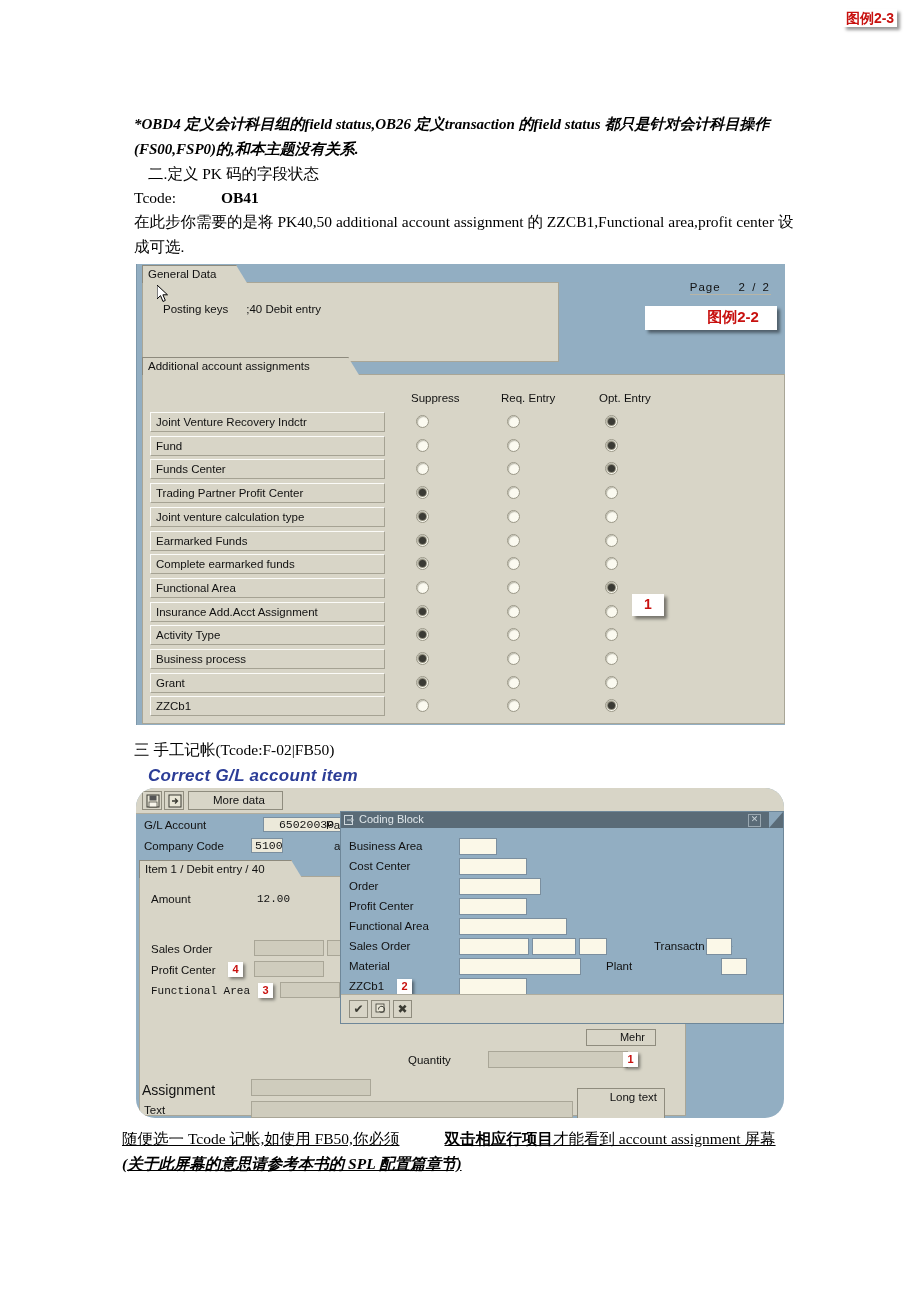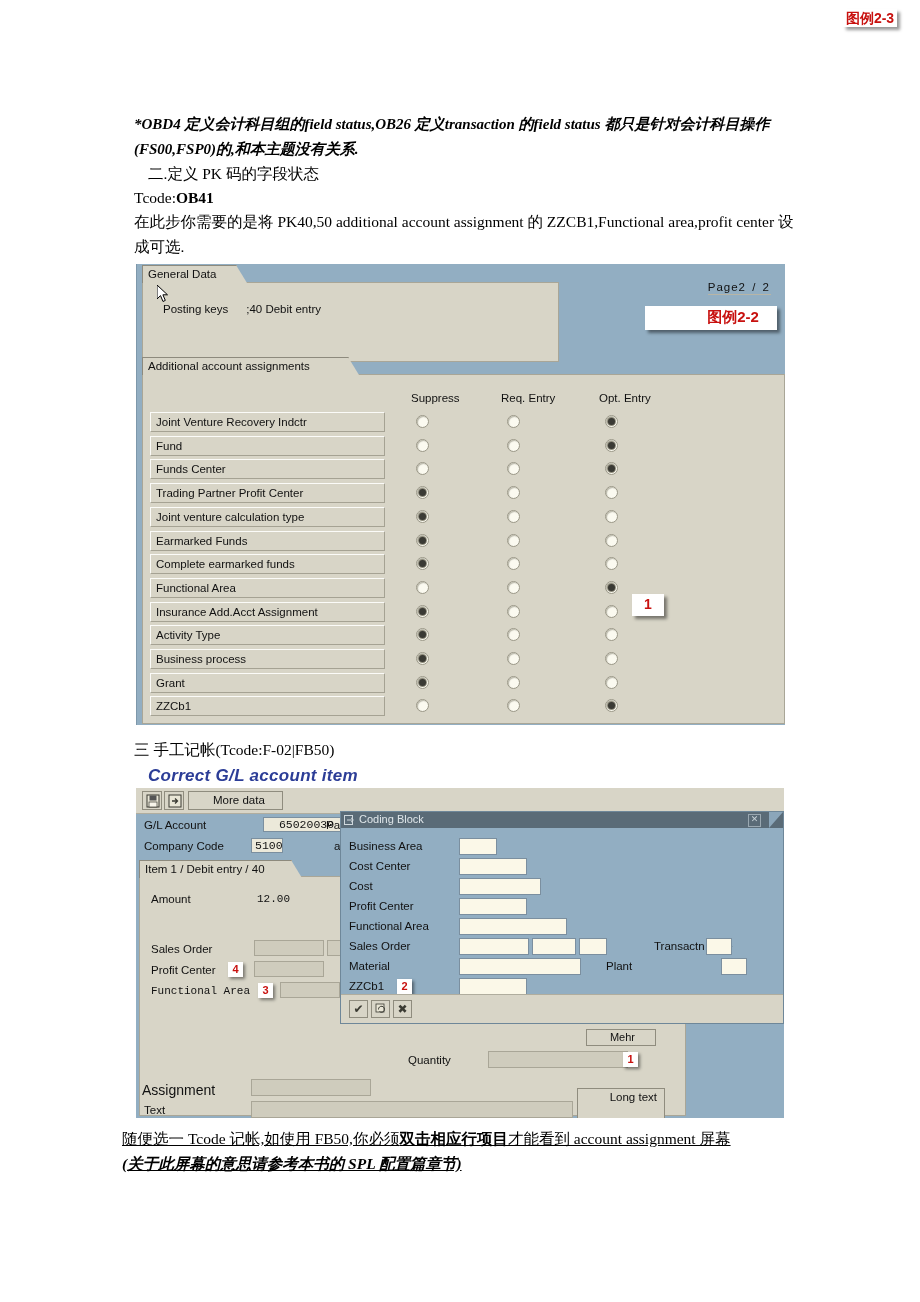--- a/index.html
+++ b/index.html
@@ -5,21 +5,21 @@
   html,body{margin:0;padding:0;}
   body{
     width:920px;height:1302px;background:#ffffff;
     font-family:"Liberation Serif", serif;
     color:#111;overflow:hidden;position:relative;
   }
   .page{position:relative;width:920px;height:1302px;}
 
   
   .doc-text{position:absolute;font-family:"Liberation Serif",serif;font-size:15.5px;line-height:24px;color:#000;}
-  .bold{font-weight:bold;}
+  .bold{font-weight:bold;margin-left:45px;}
 
   #para1{left:134px;top:112px;width:660px;font-style:italic;font-weight:bold;font-size:15px;line-height:25px;}
   #line-two{left:148px;top:162px;width:660px;font-size:15.5px;}
   #line-tcode{left:134px;top:186px;width:660px;font-size:15.5px;}
   #para2{left:134px;top:209px;width:660px;font-size:15.5px;line-height:25px;}
   #line-three{left:134px;top:738px;width:660px;font-size:15.5px;}
   #para3{left:122px;top:1126px;width:665px;font-size:15.5px;line-height:25px;text-decoration:underline;}
   #para3 .i{font-style:italic;font-weight:bold;}
 
   
@@ -34,21 +34,21 @@
           border-style:solid;border-width:0 11px 18px 0;border-color:transparent transparent #d8d5c7 transparent;}
   
   #gd-panel{left:5px;top:18px;width:415px;height:78px;}
   #gd-tab{left:5px;top:1px;width:84px;}
   #gd-line{position:absolute;left:26px;top:39px;font-size:11.5px;color:#111;white-space:nowrap;}
   #gd-line .gap{display:inline-block;width:18px;}
   #cursor{position:absolute;left:20px;top:21px;width:13px;height:18px;}
 
   #page-ind{position:absolute;right:14px;top:17px;font-size:11.5px;color:#111;
             letter-spacing:1px;border-bottom:1px solid #b8b5a6;padding-bottom:1px;}
-  #page-ind .pv{letter-spacing:2px;}
+  #page-ind .pv{margin-left:18px;letter-spacing:2px;}
 
   .redtag{position:absolute;background:#fff;color:#c8110f;font-family:"Liberation Sans",sans-serif;
           font-weight:bold;font-size:15px;line-height:22px;text-align:center;
           box-shadow:3px 3px 3px rgba(0,0,0,.45);}
   #tag22{right:8px;top:42px;width:88px;height:24px;padding-left:44px;}
   #tag23{right:10px;top:8px;width:80px;height:22px;font-size:14px;line-height:21px;
          background:transparent;box-shadow:none;}
   #tag23 .t23{background:#fff;padding:1px 3px;box-shadow:3px 3px 3px rgba(0,0,0,.4);}
 
   
@@ -78,21 +78,21 @@
          box-shadow:3px 3px 3px rgba(0,0,0,.45);}
 
   #watermark{position:absolute;left:0px;top:236px;width:648px;text-align:center;
              font-family:"Liberation Sans",sans-serif;font-size:44px;color:rgba(160,156,138,.45);
              letter-spacing:1px;pointer-events:none;white-space:nowrap;}
 
   
   #title2{position:absolute;left:148px;top:766px;font-family:"Liberation Sans",sans-serif;
           font-style:italic;font-weight:bold;font-size:17px;color:#2c3d97;letter-spacing:.3px;}
   #shot2{position:absolute;left:136px;top:788px;width:648px;height:330px;
-         background:#92aec2;font-family:"Liberation Sans",sans-serif;overflow:hidden;}
+         background:#92aec2;font-family:"Liberation Sans",sans-serif;overflow:hidden;border-radius:19px;}
   #toolbar2{position:absolute;left:0;top:0;width:648px;height:25px;background:#d8d5c7;
             border-bottom:1px solid #b0ad9e;}
   .tbtn{position:absolute;top:3px;height:19px;background:#d8d5c7;border:1px solid #8f8c7e;
         box-sizing:border-box;font-size:11.5px;line-height:17px;color:#111;text-align:center;}
   #tb1{left:6px;width:20px;} #tb2{left:28px;width:20px;}
   #tb3{left:52px;width:95px;text-align:left;padding-left:24px;}
   .tbico{position:absolute;left:3px;top:2px;width:14px;height:14px;}
 
   #hdrblock{position:absolute;left:0;top:26px;width:648px;height:46px;background:#92aec2;}
   .h2lab{position:absolute;font-size:11.5px;color:#111;}
@@ -124,21 +124,21 @@
             color:#c7d2d8;font-size:9px;line-height:9px;text-align:center;}
   .cblab{position:absolute;font-size:11.5px;color:#111;}
   .cbfld{position:absolute;height:17px;background:#fbf8e8;border:1px solid #7b8f9f;box-sizing:border-box;}
   #cb-footer{position:absolute;left:0;bottom:0;width:442px;height:28px;background:#d8d5c7;
              border-top:1px solid #b0ad9e;}
   .cbbtn{position:absolute;top:5px;width:19px;height:18px;background:#d8d5c7;border:1px solid #8f8c7e;
          box-sizing:border-box;text-align:center;line-height:16px;font-size:12px;color:#3b3b33;}
 
   #mehr{position:absolute;left:450px;top:241px;width:70px;height:17px;background:#d8d5c7;
         border:1px solid #8f8c7e;box-sizing:border-box;font-size:11px;line-height:15px;
-        color:#111;text-align:right;padding-right:20px;}
+        color:#111;text-align:right;padding-right:10px;}
 
   #longtext{position:absolute;left:441px;top:300px;width:88px;height:34px;background:#d8d5c7;
         border:1px solid #8f8c7e;box-sizing:border-box;font-size:11.5px;line-height:16px;
         color:#111;text-align:right;padding-right:7px;}
 
   #qty-lab{position:absolute;left:272px;top:266px;font-size:11.5px;color:#111;}
   #qty-fld{position:absolute;left:352px;top:263px;width:140px;height:17px;background:#cfccbd;border:1px solid #a9a697;box-sizing:border-box;}
   #tag1b{left:487px;top:264px;}
   #assign-lab{position:absolute;left:6px;top:294px;font-size:14px;color:#111;}
   #assign-fld{position:absolute;left:115px;top:291px;width:120px;height:17px;background:#cfccbd;border:1px solid #a9a697;box-sizing:border-box;}
@@ -331,21 +331,21 @@
             <path d="M3 6h6M7 3.8 9.4 6 7 8.2" stroke="#cfd8dd" stroke-width="1" fill="none"></path>
           </svg>
         <span>Coding Block</span>
         <span id="cb-close">✕</span>
       </div>
       <div id="cb-fields">
           <div class="cblab" style="left: 8px; top: 28px;">Business Area</div>
           <div class="cbfld" style="left: 118px; top: 26px; width: 38px;"></div>
           <div class="cblab" style="left: 8px; top: 48px;">Cost Center</div>
           <div class="cbfld" style="left: 118px; top: 46px; width: 68px;"></div>
-          <div class="cblab" style="left: 8px; top: 68px;">Cost</div>
+          <div class="cblab" style="left: 8px; top: 68px;">Order</div>
           <div class="cbfld" style="left: 118px; top: 66px; width: 82px;"></div>
           <div class="cblab" style="left: 8px; top: 88px;">Profit Center</div>
           <div class="cbfld" style="left: 118px; top: 86px; width: 68px;"></div>
           <div class="cblab" style="left: 8px; top: 108px;">Functional Area</div>
           <div class="cbfld" style="left: 118px; top: 106px; width: 108px;"></div>
           <div class="cblab" style="left: 8px; top: 128px;">Sales Order</div>
           <div class="cbfld" style="left: 118px; top: 126px; width: 70px;"></div>
           <div class="cblab" style="left: 8px; top: 148px;">Material</div>
           <div class="cbfld" style="left: 118px; top: 146px; width: 122px;"></div>
           <div class="cblab" style="left: 8px; top: 168px;">ZZCb1</div>

